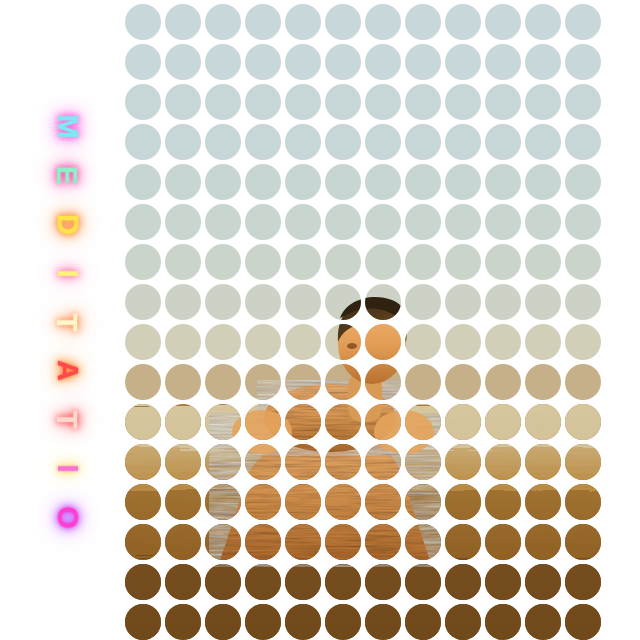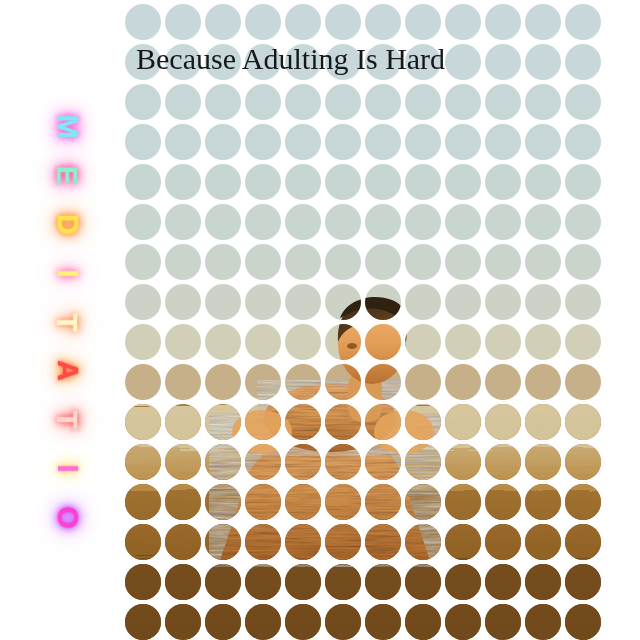--- a/index.html
+++ b/index.html
@@ -497,21 +497,20 @@
                C398 326 384 318 366 322 C350 326 342 332 338 342 Z" fill="url(#gHair)"></path>
       <path d="M340 318 C346 300 372 292 392 300 C404 305 410 316 408 328
                C396 310 372 304 352 312 Z" fill="#2f2211"></path>
 
       <path d="M362 352 q8 8 0 14" stroke="#b8702f" stroke-width="3" fill="none" opacity="0.75"></path>
       <ellipse cx="352" cy="346" rx="5" ry="3" fill="#7a4a1c" opacity="0.8"></ellipse>
     </g>
   </svg>
 
   <div id="title-block">
-    <div id="sub-title">Because Adulting Is Hard</div>
   </div>
 
   <div id="neon-strip">
       <span class="neon-letter" style="color: rgb(127, 232, 242); text-shadow: rgb(127, 232, 242) 0px 0px 2px, rgb(255, 79, 216) 0px 0px 6px, rgb(255, 79, 216) 0px 0px 12px, rgb(255, 79, 216) 0px 0px 22px;">M</span>
       <span class="neon-letter" style="color: rgb(142, 240, 200); text-shadow: rgb(142, 240, 200) 0px 0px 2px, rgb(255, 63, 168) 0px 0px 6px, rgb(255, 63, 168) 0px 0px 12px, rgb(255, 63, 168) 0px 0px 22px;">E</span>
       <span class="neon-letter" style="color: rgb(255, 227, 74); text-shadow: rgb(255, 227, 74) 0px 0px 2px, rgb(255, 122, 31) 0px 0px 6px, rgb(255, 122, 31) 0px 0px 12px, rgb(255, 122, 31) 0px 0px 22px;">D</span>
       <span class="neon-letter" style="color: rgb(255, 242, 122); text-shadow: rgb(255, 242, 122) 0px 0px 2px, rgb(255, 79, 159) 0px 0px 6px, rgb(255, 79, 159) 0px 0px 12px, rgb(255, 79, 159) 0px 0px 22px;">I</span>
       <span class="neon-letter" style="color: rgb(255, 246, 201); text-shadow: rgb(255, 246, 201) 0px 0px 2px, rgb(255, 122, 47) 0px 0px 6px, rgb(255, 122, 47) 0px 0px 12px, rgb(255, 122, 47) 0px 0px 22px;">T</span>
       <span class="neon-letter" style="color: rgb(255, 74, 74); text-shadow: rgb(255, 74, 74) 0px 0px 2px, rgb(255, 138, 42) 0px 0px 6px, rgb(255, 138, 42) 0px 0px 12px, rgb(255, 138, 42) 0px 0px 22px;">A</span>
       <span class="neon-letter" style="color: rgb(255, 217, 208); text-shadow: rgb(255, 217, 208) 0px 0px 2px, rgb(255, 58, 58) 0px 0px 6px, rgb(255, 58, 58) 0px 0px 12px, rgb(255, 58, 58) 0px 0px 22px;">T</span>

